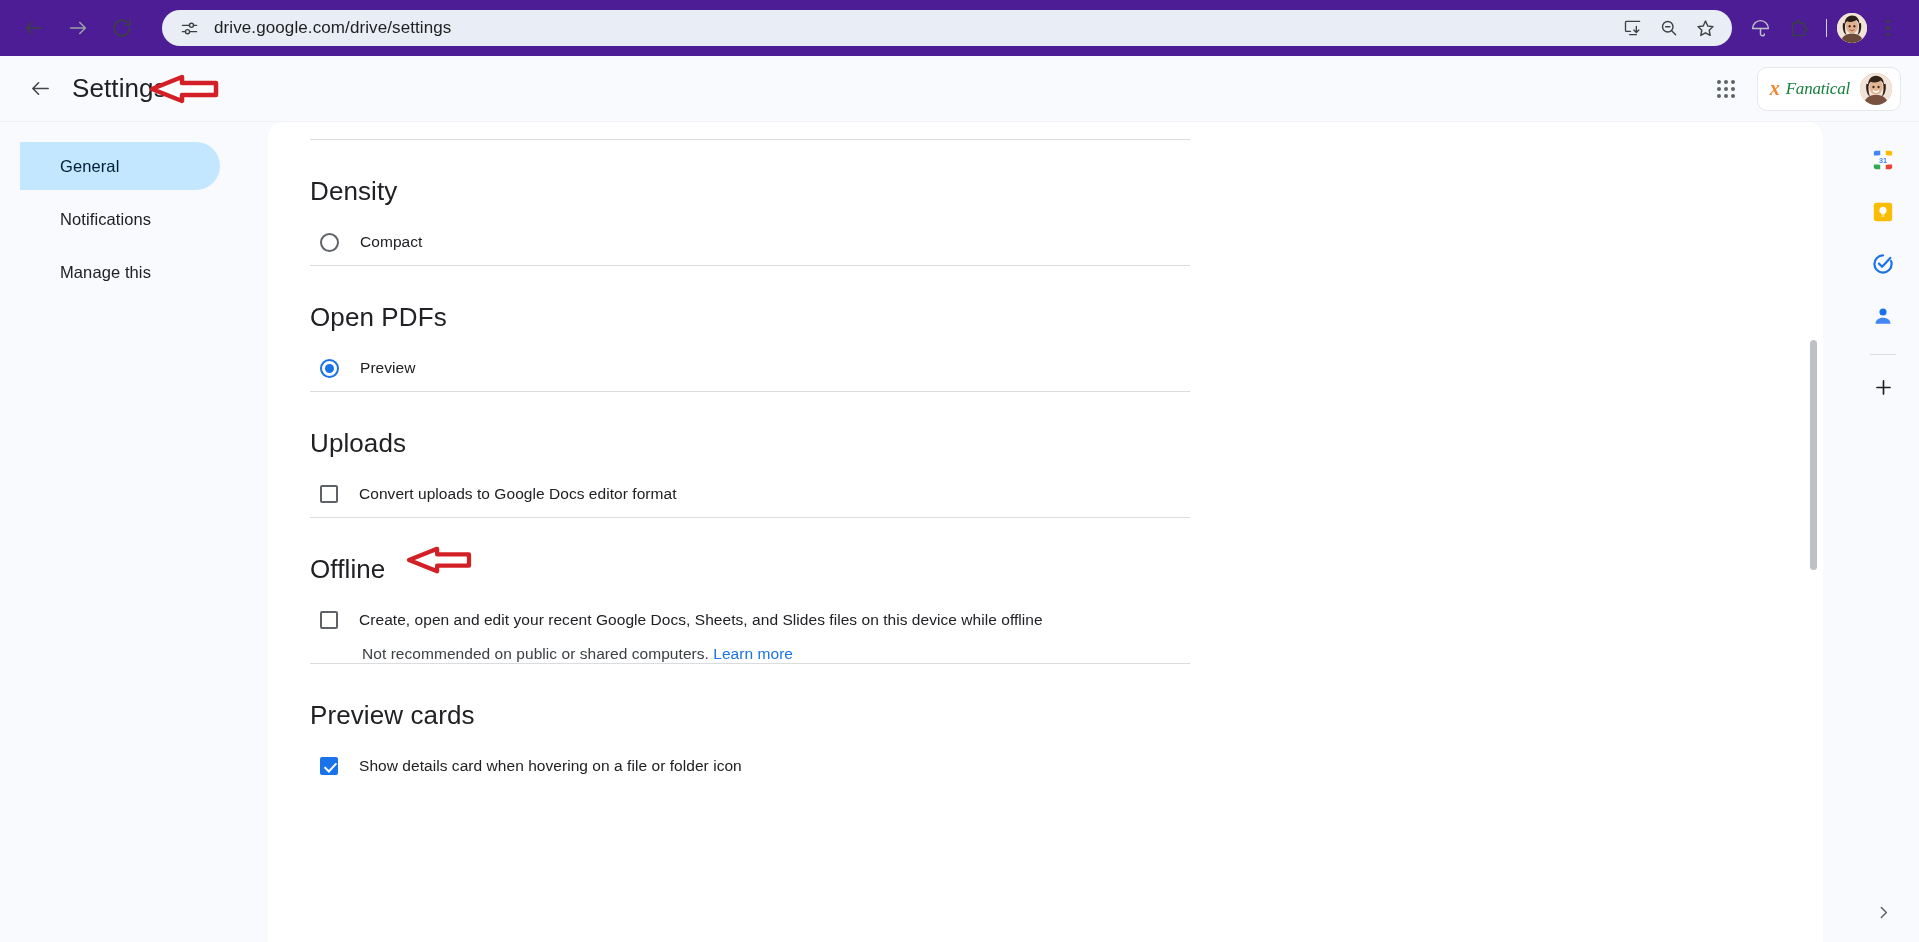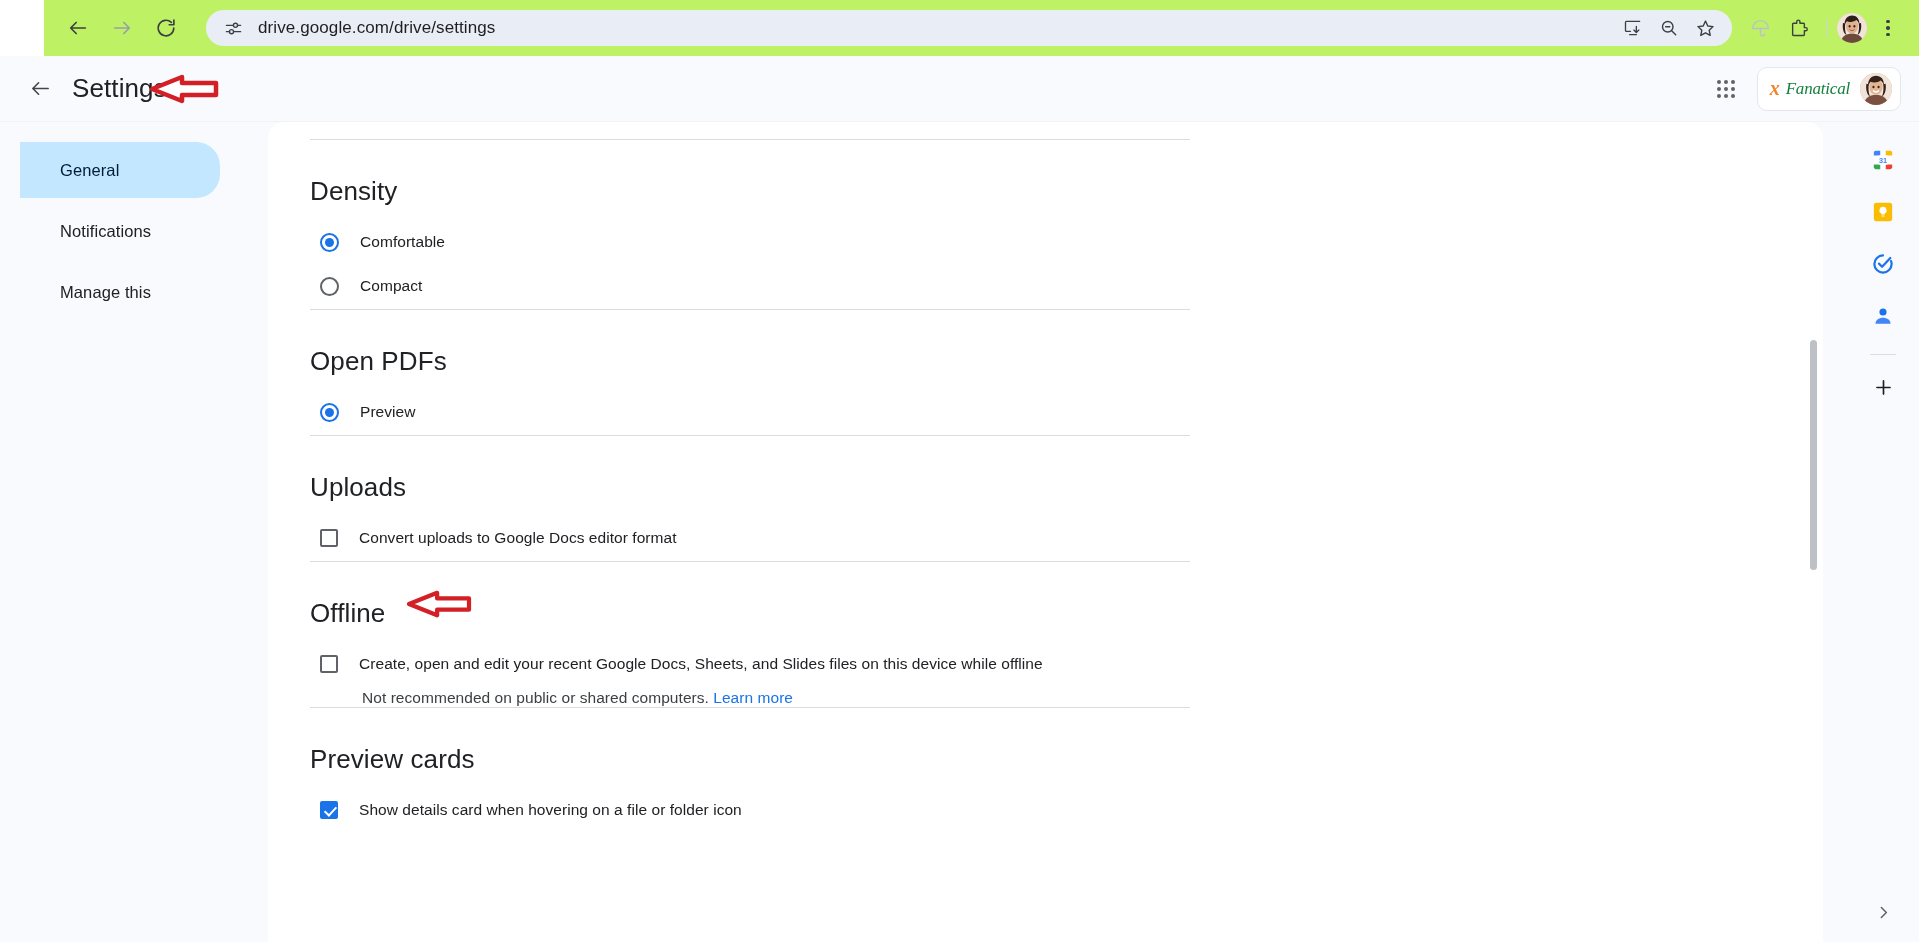--- a/index.html
+++ b/index.html
@@ -6,26 +6,25 @@
   html, body {
     width: 1919px; height: 942px;
     font-family: "Liberation Sans", sans-serif;
     background: #ffffff;
     overflow: hidden;
   }
 
   
   .browser-bar {
     height: 56px;
-    background: #bef264;
+    background: #4c1d95;
     display: flex;
     align-items: center;
     padding: 0 14px;
     position: relative;
-    margin-left: 44px;
   }
   .nav-btn {
     width: 40px; height: 40px;
     display: flex; align-items: center; justify-content: center;
     border-radius: 50%;
     flex: 0 0 auto;
     margin-right: 4px;
   }
   .nav-btn svg { display: block; }
 
@@ -168,21 +167,21 @@
   }
 
   
   .side-nav {
     width: 268px;
     flex: 0 0 268px;
     padding-top: 20px;
     background: #f8fafd;
   }
   .nav-item {
-    height: 56px;
+    height: 48px;
     display: flex;
     align-items: center;
     padding-left: 40px;
     font-size: 16.5px;
     color: #202124;
     border-radius: 0 24px 24px 0;
     margin: 0 48px 5px 20px;
     letter-spacing: 0.1px;
   }
   .nav-item.active {
@@ -512,24 +511,20 @@
   <div class="content-wrap">
     <div class="content-card">
       <div class="card-scroll">
 
         <div class="top-cut"></div>
 
         <div class="settings-inner section">
           <div class="section-title">Density</div>
 
           <div class="opt-row">
-            <span class="radio checked"></span>
-            <span class="opt-label">Comfortable</span>
-          </div>
-          <div class="opt-row">
             <span class="radio"></span>
             <span class="opt-label">Compact</span>
           </div>
         </div>
         <div class="section-divider"></div>
 
         <div class="settings-inner section">
           <div class="section-title">Open PDFs</div>
 
           <div class="opt-row">

